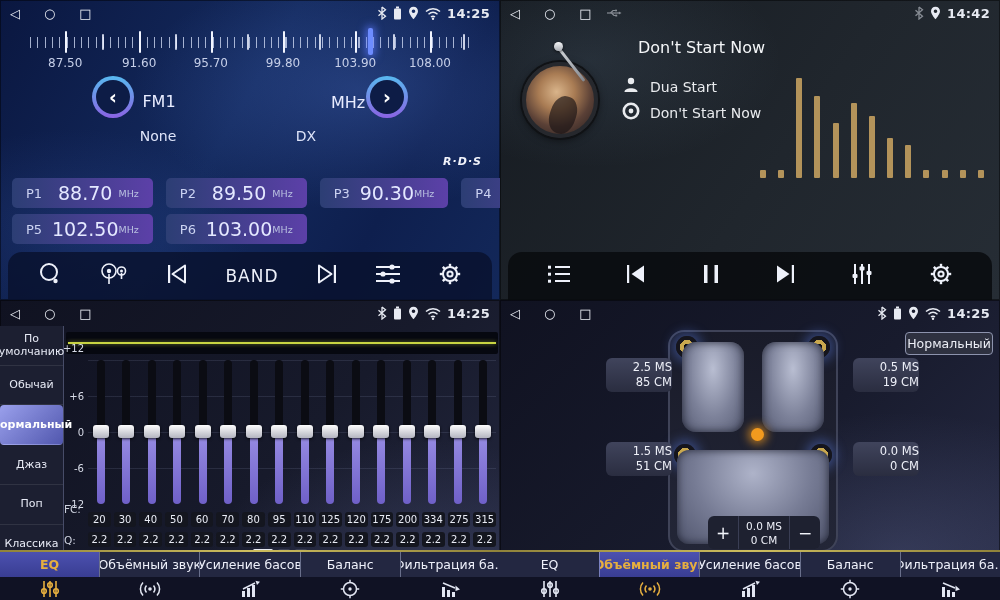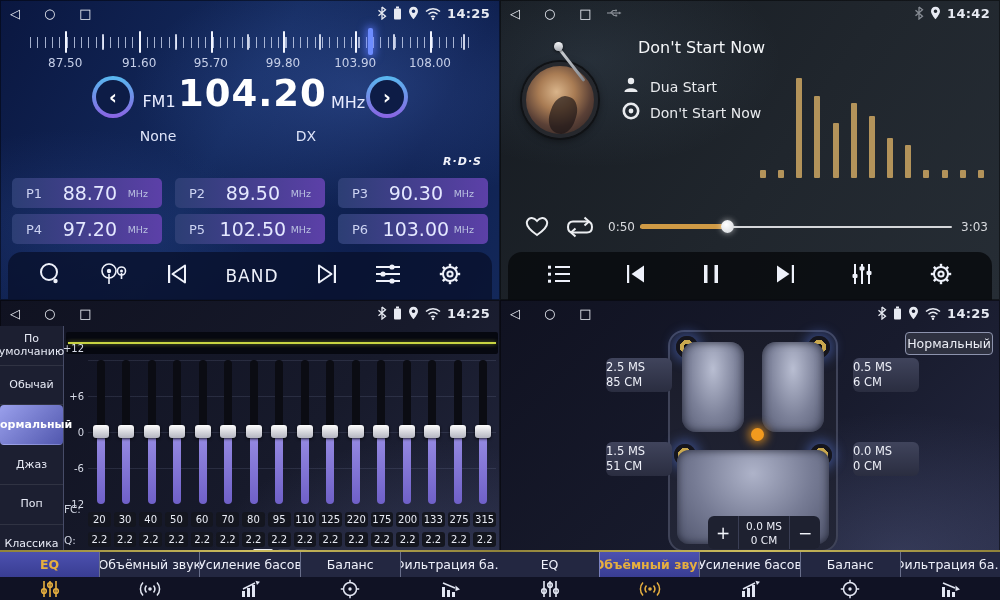--- a/index.html
+++ b/index.html
@@ -41,21 +41,21 @@
   .freq-btn{position:absolute;width:42px;height:42px;border-radius:50%;top:76px;
     background:linear-gradient(180deg,#58b9f0,#8a63e2);display:flex;align-items:center;justify-content:center;}
   .freq-btn .inner{width:34px;height:34px;border-radius:50%;background:#0d1c46;display:flex;align-items:center;justify-content:center;
     color:#fff;font-size:19px;font-weight:bold;line-height:1;}
   .bigfreq{position:absolute;left:178px;top:72px;width:144px;text-align:center;font-size:37px;font-weight:600;color:#ffffff;letter-spacing:1px;}
   .bandlbl{position:absolute;left:138px;top:92px;width:42px;text-align:center;font-size:16px;color:#e8ecff;}
   .unitlbl{position:absolute;left:325px;top:93px;width:46px;text-align:center;font-size:16px;color:#e8ecff;}
   .ptylbl{position:absolute;left:128px;top:128px;width:60px;text-align:center;font-size:14px;color:#dfe5fa;}
   .dxlbl{position:absolute;left:286px;top:128px;width:40px;text-align:center;font-size:14px;color:#dfe5fa;}
   .rds{position:absolute;right:18px;top:155px;font-size:11px;font-weight:bold;font-style:italic;color:#f2f4fb;letter-spacing:1px;}
-  .presets{position:absolute;left:12px;right:12px;top:178px;display:grid;grid-template-columns:1fr 1fr 1fr;grid-gap:6px 13px;}
+  .presets{position:absolute;left:12px;right:12px;top:178px;display:grid;grid-template-columns:1fr 1fr 1fr 1fr;grid-gap:6px 13px;}
   .preset{height:30px;border-radius:5px;background:linear-gradient(90deg,#2c3e74,#5c40a8);
     display:flex;align-items:center;padding:0 14px;box-sizing:border-box;}
   .preset .pid{font-size:13px;color:#ccd3f2;width:26px;}
   .preset .pfreq{flex:1;text-align:center;font-size:19px;color:#e4e8ff;}
   .preset .punit{font-size:9.5px;color:#b9c0e0;}
   .toolbar{position:absolute;left:8px;right:8px;top:252px;height:48px;border-radius:14px 14px 0 0;
     display:flex;align-items:center;justify-content:space-around;padding:0 12px;color:#eef1fa;}
   .tb1{background:rgba(8,17,45,.82);}
   .tb2{background:rgba(9,11,15,.88);}
   .band-btn{font-size:17px;letter-spacing:1px;color:#eef1fa;}
@@ -125,21 +125,21 @@
   .seat.front-r{left:92px;top:10px;width:62px;height:90px;}
   .bench{position:absolute;left:7px;top:118px;width:152px;height:94px;border-radius:12px;
     background:radial-gradient(ellipse at 50% 25%,#aeb3c9 0%,#767b94 55%,#50556d 100%);
     box-shadow:inset 0 0 8px rgba(20,22,35,.8);}
   .speaker{position:absolute;width:22px;height:22px;border-radius:50%;
     background:radial-gradient(circle,#0c0c12 0 3px,#c9a84e 3px 7px,#15151d 7px);
     box-shadow:0 0 12px 4px rgba(100,140,255,.38);}
   .hotspot{position:absolute;left:81px;top:96px;width:13px;height:13px;border-radius:50%;background:#f29a1e;
     box-shadow:0 0 10px 3px rgba(242,154,30,.7);}
   .delay-btn{position:absolute;width:66px;height:34px;border-radius:6px;
-    background:linear-gradient(180deg,#40445c,#2a2d40);display:flex;flex-direction:column;align-items:flex-start;justify-content:center;
+    background:linear-gradient(180deg,#40445c,#2a2d40);display:flex;flex-direction:column;align-items:flex-end;justify-content:center;
     font-size:11.5px;color:#eef0f8;line-height:15px;}
   .adjuster{position:absolute;left:208px;top:216px;width:112px;height:33px;background:#1e2130;border-radius:6px;
     display:flex;align-items:stretch;overflow:hidden;}
   .adj-btn{width:30px;display:flex;align-items:center;justify-content:center;font-size:17px;color:#f2f4fa;}
   .adj-val{flex:1;display:flex;flex-direction:column;align-items:center;justify-content:center;font-size:10.5px;
     line-height:14px;color:#eef0f8;border-left:1px solid #3a3e54;border-right:1px solid #3a3e54;}
 
   
   .tabbar{position:absolute;top:552px;width:500px;height:48px;}
   .tabbar-l{left:0;} .tabbar-r{left:500px;}
@@ -220,21 +220,20 @@
       <span class="scale-label" style="left:90.9%">108.00</span>
     </div>
 
     <div class="freq-btn" style="left:92px">
         <div class="inner">‹</div>
       </div>
     <div class="freq-btn" style="left:366px">
         <div class="inner">›</div>
       </div>
     <div class="bandlbl">FM1</div>
-    <div class="bigfreq">104.20</div>
     <div class="unitlbl">MHz</div>
     <div class="ptylbl">None</div>
     <div class="dxlbl">DX</div>
     <div class="rds">R·D·S</div>
 
     <div class="presets">
         <div class="preset">
           <span class="pid">P1</span>
           <span class="pfreq">88.70</span>
           <span class="punit">MHz</span>
@@ -384,39 +383,20 @@
         <div class="sbar" style="height: 75px; background: rgb(179, 147, 90);"></div>
         <div class="sbar" style="height: 62px; background: rgb(179, 147, 90);"></div>
         <div class="sbar" style="height: 40px; background: rgb(179, 147, 90);"></div>
         <div class="sbar" style="height: 33px; background: rgb(179, 147, 90);"></div>
         <div class="sbar" style="height: 8px; background: rgb(179, 147, 90);"></div>
         <div class="sbar" style="height: 8px; background: rgb(179, 147, 90);"></div>
         <div class="sbar" style="height: 8px; background: rgb(179, 147, 90);"></div>
         <div class="sbar" style="height: 8px; background: rgb(179, 147, 90);"></div>
       </div>
 
-    <div class="prog-row">
-      <span class="ic-heart"><svg width="26" height="24" viewBox="0 0 26 24">
-            <path d="M13 21 C4 15 1.5 10 3.5 6.5 C5.5 3 10 3.2 13 7 C16 3.2 20.5 3 22.5 6.5 C24.5 10 22 15 13 21 Z" fill="none" stroke="currentColor" stroke-width="2"></path>
-          </svg></span>
-      <span class="ic-repeat"><svg width="28" height="22" viewBox="0 0 28 22">
-            <g fill="none" stroke="currentColor" stroke-width="2">
-              <path d="M7 16.5 C3.5 16.5 2 14 2 11 C2 8 3.5 5.5 7 5.5 H21 C24.5 5.5 26 8 26 11 C26 14 24.5 16.5 21 16.5 H7"></path>
-              <path d="M18.5 1.5 L23 5.5 L18.5 9.5"></path>
-              <path d="M9.5 12.5 L5 16.5 L9.5 20.5"></path>
-            </g>
-          </svg></span>
-      <span class="t-elapsed">0:50</span>
-      <div class="prog-track">
-        <div class="prog-line"></div>
-        <div class="prog-fill" style="width: 28%;"></div>
-        <div class="prog-knob" style="left: calc(28% - 6px);"></div>
-      </div>
-      <span class="t-duration">3:03</span>
-    </div>
 
     <div class="toolbar tb2">
       <span><svg width="24" height="20" viewBox="0 0 24 20">
             <g stroke="currentColor" stroke-width="2">
               <line x1="8" y1="3" x2="23" y2="3"></line>
               <line x1="8" y1="10" x2="23" y2="10"></line>
               <line x1="8" y1="17" x2="23" y2="17"></line>
             </g>
             <g fill="currentColor">
               <rect x="1" y="1.7" width="3" height="3"></rect>
@@ -645,24 +625,24 @@
         <div class="vbox">20</div>
         <div class="vbox">30</div>
         <div class="vbox">40</div>
         <div class="vbox">50</div>
         <div class="vbox">60</div>
         <div class="vbox">70</div>
         <div class="vbox">80</div>
         <div class="vbox">95</div>
         <div class="vbox">110</div>
         <div class="vbox">125</div>
-        <div class="vbox">220</div>
+        <div class="vbox">120</div>
         <div class="vbox">175</div>
         <div class="vbox">200</div>
-        <div class="vbox">133</div>
+        <div class="vbox">334</div>
         <div class="vbox">275</div>
         <div class="vbox">315</div>
       </div>
     <span class="eq-rowlbl" style="top:234px">Q:</span>
     <div class="eq-valrow" style="top:232px">
         <div class="vbox">2.2</div>
         <div class="vbox">2.2</div>
         <div class="vbox">2.2</div>
         <div class="vbox">2.2</div>
         <div class="vbox">2.2</div>
@@ -735,21 +715,21 @@
       <div class="bench"></div>
       <div class="hotspot"></div>
     </div>
 
     <div class="delay-btn" style="left:106px;top:58px">
       <span>2.5 MS</span>
       <span>85 CM</span>
     </div>
     <div class="delay-btn" style="left:353px;top:58px">
       <span>0.5 MS</span>
-      <span>6 CM</span>
+      <span>19 CM</span>
     </div>
     <div class="delay-btn" style="left:106px;top:142px">
       <span>1.5 MS</span>
       <span>51 CM</span>
     </div>
     <div class="delay-btn" style="left:353px;top:142px">
       <span>0.0 MS</span>
       <span>0 CM</span>
     </div>
 

